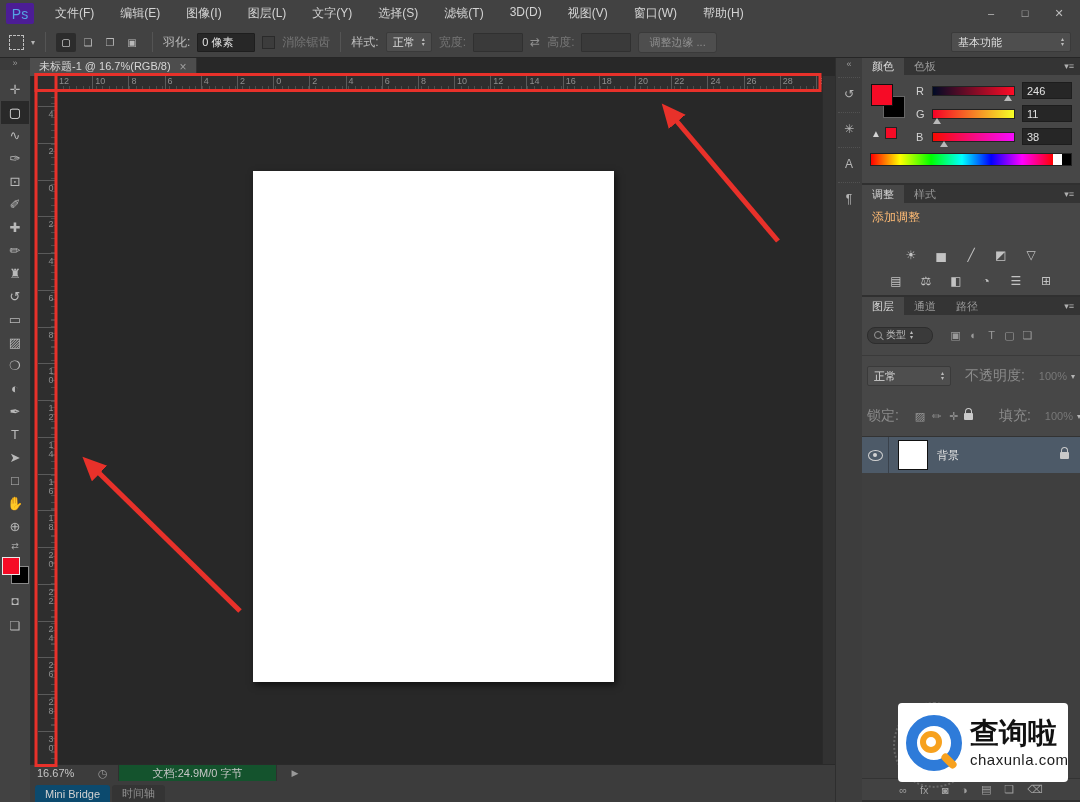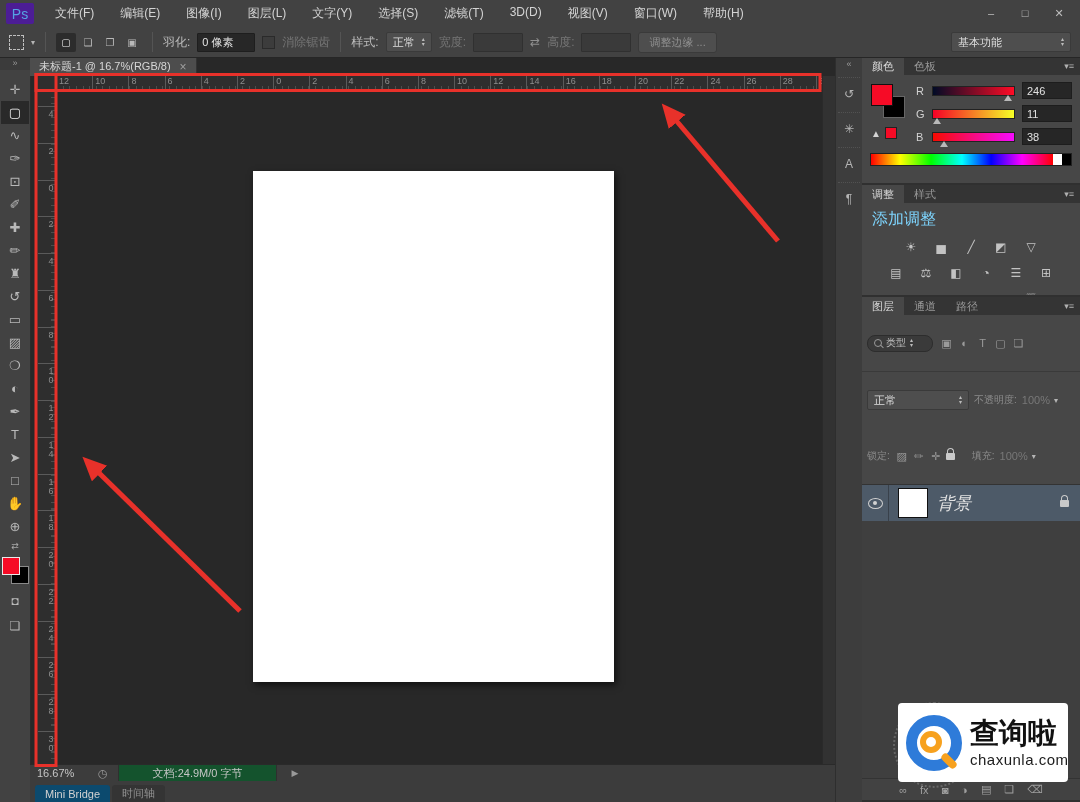--- a/index.html
+++ b/index.html
@@ -117,42 +117,42 @@
   .ch.b .track{background:linear-gradient(to right,#f60b00,#f60bff)}
   .thumb{position:absolute;left:var(--pos,50%);top:8px;width:0;height:0;border-left:4px solid transparent;
          border-right:4px solid transparent;border-bottom:6px solid #b9b9b9;transform:translateX(-50%)}
   .ch-val{width:40px;height:15px;background:#262626;border:1px solid #1d1d1d;font-size:11px;color:#e2e2e2;
           padding:0 4px;display:flex;align-items:center}
   .spectrum{display:flex;height:11px;margin:9px 0 0 0;border:1px solid #222}
   .spec-grad{flex:1;background:linear-gradient(to right,#f00,#ff0 16%,#0f0 33%,#0ff 50%,#00f 66%,#f0f 83%,#f00)}
   .spec-w{width:9px;background:#fff}.spec-k{width:9px;background:#000}
   
   .abody{padding:4px 10px;flex:1;overflow:hidden}
-  .add-label{font-size:16px;color:#7dd3fc;margin:2px 0 8px}
+  .add-label{font-size:12px;color:#fdba74;margin:2px 0 20px}
   .adj-row{display:flex;justify-content:center;gap:10px;margin-bottom:8px}
   .adj-icon{width:20px;height:18px;display:flex;align-items:center;justify-content:center;color:#c3c3c3;font-size:12px}
   
-  .lrow{height:24px;display:flex;align-items:center;gap:5px;padding:16px 5px;flex:none}
+  .lrow{height:24px;display:flex;align-items:center;gap:14px;padding:8px 5px;flex:none}
   .lrow1{border-bottom:1px solid #3a3a3a}
   .type-select{width:66px;height:17px;background:#3a3a3a;border:1px solid #2d2d2d;border-radius:8px;
                display:flex;align-items:center;gap:4px;padding:0 6px;font-size:10px;color:#bbb;box-sizing:border-box}
   .mag{width:6px;height:6px;border:1px solid #999;border-radius:50%;position:relative;flex:none}
   .mag::after{content:"";position:absolute;width:4px;height:1px;background:#999;right:-3px;bottom:-1px;transform:rotate(45deg)}
   .lficon{width:17px;text-align:center;color:#9a9a9a;font-size:11px}
   .blend-select{width:88px;justify-content:space-between}
-  .dim{color:#8b8b8b;font-size:10px;white-space:nowrap}
+  .dim{color:#8b8b8b;font-size:14px;white-space:nowrap}
   .val-box{display:inline-flex;align-items:center;gap:4px;color:#787878;font-size:11px}
   .lock-ic{width:14px;text-align:center;color:#9a9a9a;font-size:11px;display:inline-flex;justify-content:center}
   .llist{flex:1;background:#3f3f3f;border-top:1px solid #333;overflow:hidden}
   .layer-row{height:36px;display:flex;align-items:center;background:var(--selected_layer_bg,#4d5a68)}
   .eye-col{width:26px;height:100%;display:flex;align-items:center;justify-content:center;border-right:1px solid #39414b}
   .eye{width:13px;height:9px;border:1px solid #d2d2d2;border-radius:50%;position:relative}
   .eye::after{content:"";position:absolute;left:50%;top:50%;width:4px;height:4px;background:#d2d2d2;border-radius:50%;transform:translate(-50%,-50%)}
   .lthumb{width:28px;height:28px;background:#fff;border:1px solid #111;margin:0 9px}
-  .lname{font-style:italic;font-size:17px;color:#e2e2e2;flex:1}
+  .lname{font-size:11px;color:#e2e2e2;flex:1}
   .padlock{position:relative;width:9px;height:7px;background:#c9c9c9;border-radius:1px;display:inline-block}
   .padlock::before{content:"";position:absolute;left:1px;top:-5px;width:5px;height:4px;
                    border:1px solid #c9c9c9;border-bottom:none;border-radius:4px 4px 0 0}
   .layer-row .padlock{margin-right:11px}
   .lbottom{height:21px;background:#424242;border-top:1px solid #333;display:flex;align-items:center;
            justify-content:center;gap:13px;flex:none}
   .lb-icon{color:#9e9e9e;font-size:11px;font-style:normal}
   
   .annots{position:absolute;left:0;top:0;z-index:40;pointer-events:none}
   

